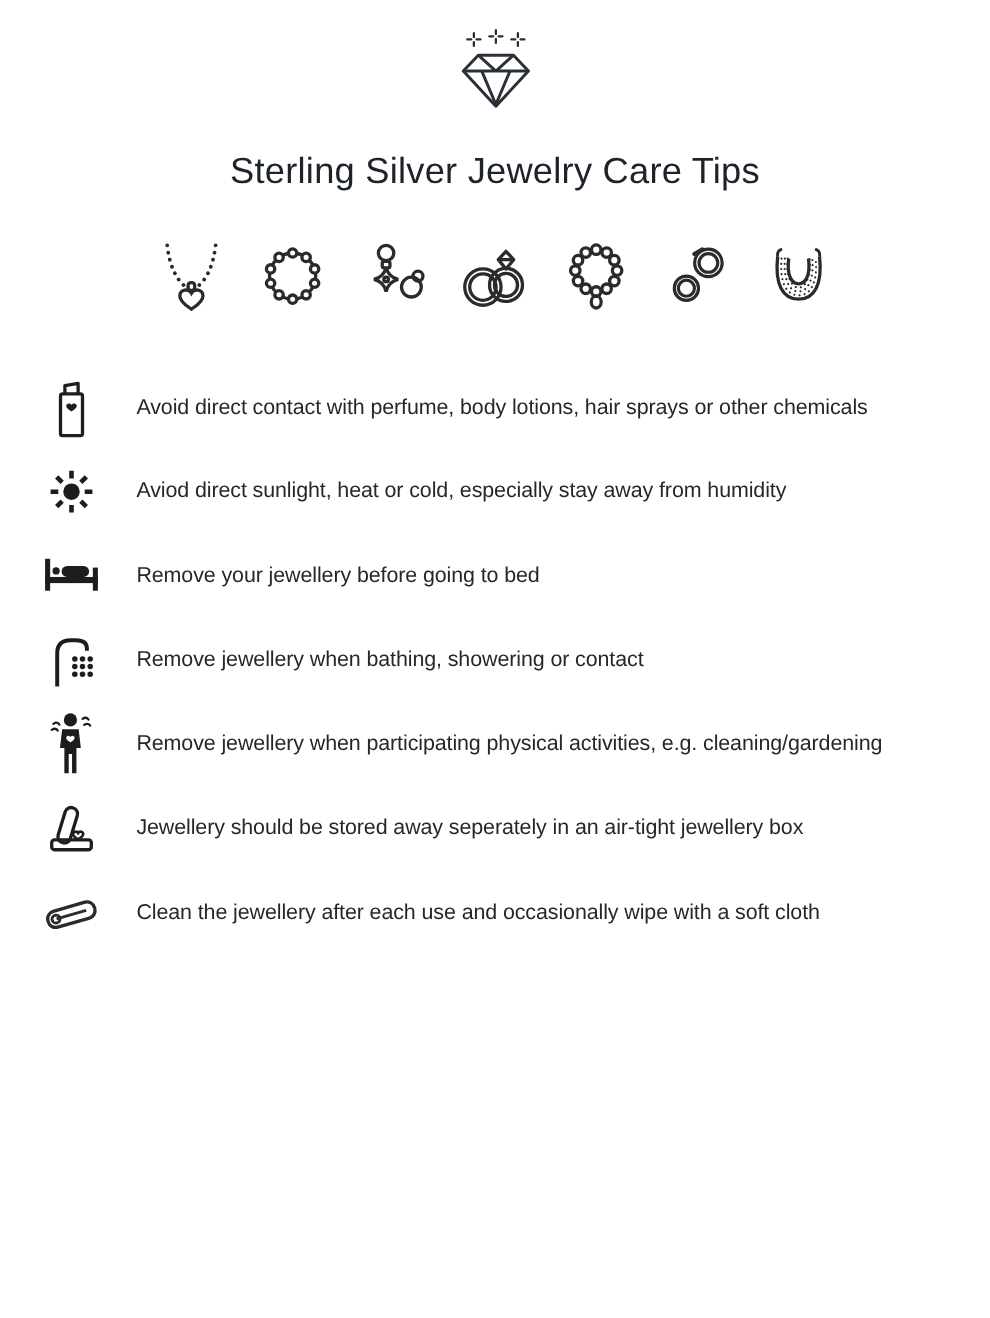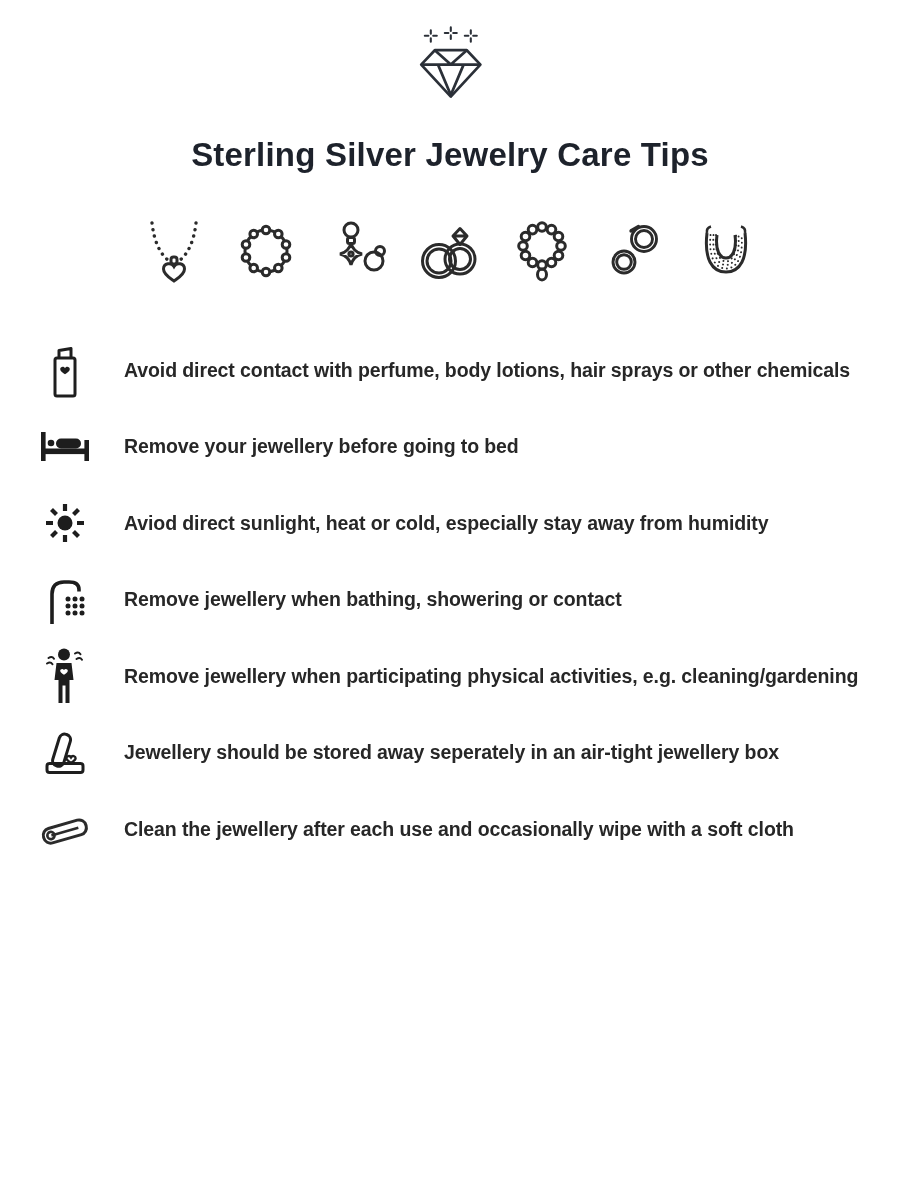--- a/index.html
+++ b/index.html
@@ -2,29 +2,29 @@
 <html><head>
 <meta charset="utf-8">
 <style>
   html,body { margin:0; padding:0; background:#ffffff; }
   .page {
     width:900px; height:1198px; background:#ffffff; overflow:hidden;
     font-family:"Liberation Sans", sans-serif; position:relative;
   }
   .diamond-wrap { padding-top:26px; display:flex; justify-content:center; }
   .title {
-    margin:34px 0 0; text-align:center; font-size:33px; font-weight:bold;
+    margin:34px 0 0; text-align:center; font-size:33px; font-weight:normal;
     color:#1d222b; letter-spacing:0.2px; line-height:42px;
   }
   .jewelry-row {
     margin-top:38px; height:72px;
     display:flex; justify-content:center; align-items:center; gap:26px;
   }
   .jewelry-row svg { display:block; }
-  .tips { margin-top:46px;font-weight:bold; }
+  .tips { margin-top:46px; }
   .tip { display:flex; align-items:center; height:76.5px; }
   .tip-icon { width:58px; margin-left:36px; display:flex; justify-content:center; align-items:center; }
   .tip-icon svg { display:block; }
   .tip-text { margin-left:30px; font-size:19.5px; color:#272727; letter-spacing:-0.1px; white-space:nowrap; }
 </style>
 </head>
 <body>
 
 <div class="page">
 
@@ -148,42 +148,42 @@
           <rect x="9" y="17" width="20" height="38" rx="2"></rect>
           <path d="M13,17 V9.5 L25,7.5 V17" stroke-linejoin="round"></path>
           <path d="M19,27.2 C17.6,24.9 14.2,25.8 14.2,28.2 C14.2,30.2 17.1,31.9 19,33.2 C20.9,31.9 23.8,30.2 23.8,28.2 C23.8,25.8 20.4,24.9 19,27.2 Z" fill="#1e1e1e" stroke="none"></path>
         </svg>
       </span>
       <span class="tip-text">Avoid direct contact with perfume, body lotions, hair sprays or other chemicals</span>
     </div>
 
     <div class="tip">
       <span class="tip-icon">
+        <svg width="46" height="46" viewBox="0 0 46 46" fill="none">
+          <circle cx="23" cy="23" r="7.5" fill="#1d1d1d"></circle>
+          <g stroke="#1d1d1d" stroke-width="4.2">
+            <path d="M35,23 H42 M11,23 H4 M23,11 V4 M23,35 V42"></path>
+            <path d="M31.5,14.5 L36.5,9.5 M14.5,14.5 L9.5,9.5 M31.5,31.5 L36.5,36.5 M14.5,31.5 L9.5,36.5"></path>
+          </g>
+        </svg>
+      </span>
+      <span class="tip-text">Aviod direct sunlight, heat or cold, especially stay away from humidity</span>
+    </div>
+
+    <div class="tip">
+      <span class="tip-icon">
         <svg width="56" height="40" viewBox="0 0 54 40" fill="#1d1d1d">
           <rect x="3" y="5" width="4.6" height="29"></rect>
           <rect x="3" y="21.5" width="48" height="5.6"></rect>
           <rect x="46.4" y="13" width="4.6" height="21"></rect>
           <circle cx="13" cy="16" r="3.3"></circle>
           <rect x="18" y="11.5" width="25" height="10" rx="5"></rect>
         </svg>
       </span>
       <span class="tip-text">Remove your jewellery before going to bed</span>
-    </div>
-
-    <div class="tip">
-      <span class="tip-icon">
-        <svg width="46" height="46" viewBox="0 0 46 46" fill="none">
-          <circle cx="23" cy="23" r="7.5" fill="#1d1d1d"></circle>
-          <g stroke="#1d1d1d" stroke-width="4.2">
-            <path d="M35,23 H42 M11,23 H4 M23,11 V4 M23,35 V42"></path>
-            <path d="M31.5,14.5 L36.5,9.5 M14.5,14.5 L9.5,9.5 M31.5,31.5 L36.5,36.5 M14.5,31.5 L9.5,36.5"></path>
-          </g>
-        </svg>
-      </span>
-      <span class="tip-text">Aviod direct sunlight, heat or cold, especially stay away from humidity</span>
     </div>
 
     <div class="tip">
       <span class="tip-icon">
         <svg width="48" height="52" viewBox="0 0 48 52" fill="none">
           <path d="M11,50 V20 Q11,8 23,8 H28 Q38,8 38,15.5 V17.5" stroke="#1d1d1d" stroke-width="3.6" stroke-linejoin="round"></path>
           <g fill="#1d1d1d">
             <circle cx="27" cy="25" r="2.5"></circle>
               <circle cx="34" cy="25" r="2.5"></circle>
               <circle cx="41" cy="25" r="2.5"></circle>

